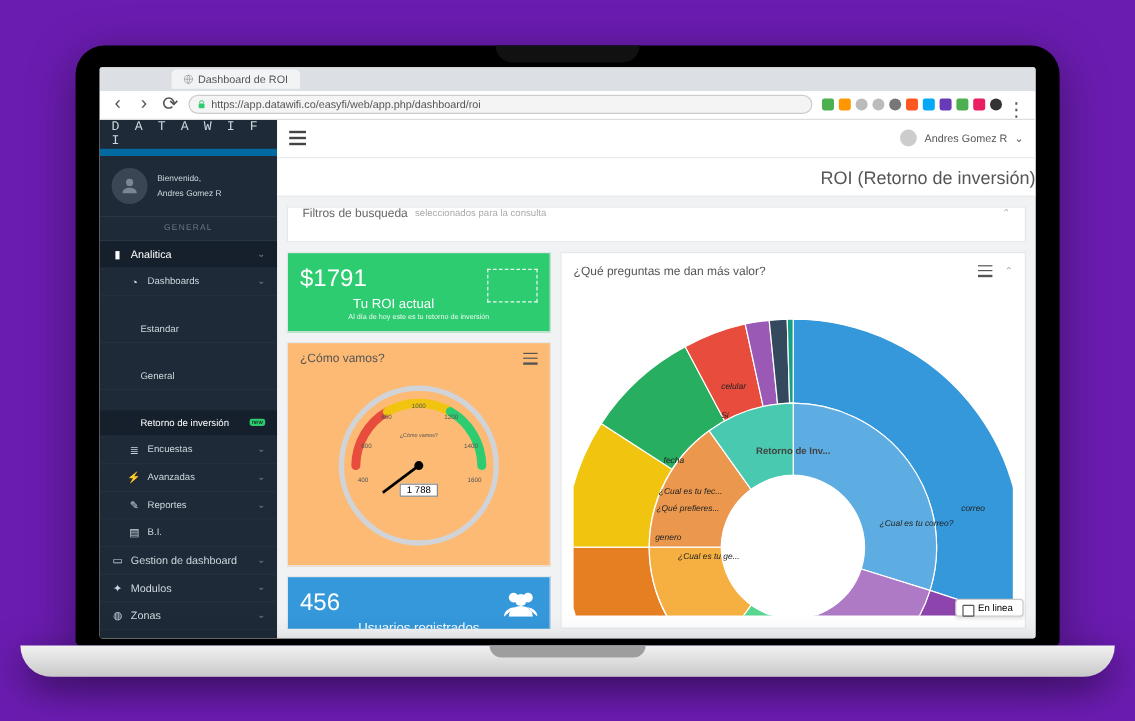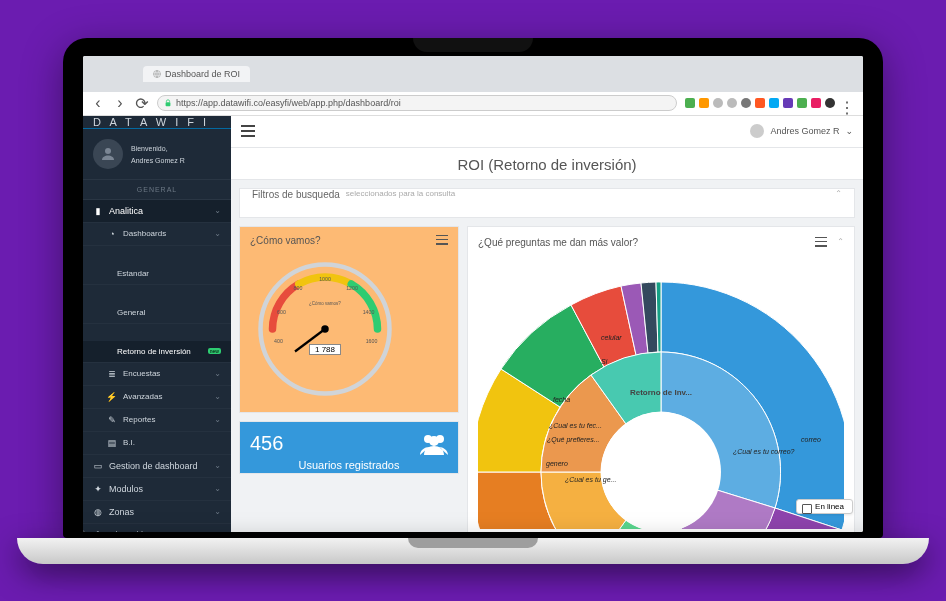--- a/index.html
+++ b/index.html
@@ -5,33 +5,33 @@
   *{box-sizing:border-box;margin:0;padding:0;font-family:Helvetica,Arial,sans-serif;}
   body{background:#6b1cb0;display:flex;align-items:center;justify-content:center;min-height:601px;}
   
   .laptop{width:820px;position:relative;}
   .bezel{background:#000;border-radius:24px 24px 4px 4px;padding:18px 20px 6px 20px;position:relative;box-shadow:0 10px 40px rgba(0,0,0,.4);}
   .notch{position:absolute;top:0;left:50%;transform:translateX(-50%);width:120px;height:14px;background:#111;border-radius:0 0 16px 16px;}
   .screen{background:#fff;width:100%;height:476px;overflow:hidden;border-radius:2px;}
   .base{height:26px;background:linear-gradient(#f2f2f2,#c8c8c8);border-radius:0 0 28px 28px;box-shadow:0 10px 30px rgba(0,0,0,.5);margin:0 -46px;position:relative;}
   .base:before{content:"";position:absolute;top:0;left:50%;transform:translateX(-50%);width:130px;height:10px;background:#9e9e9e;border-radius:0 0 10px 10px;}
   
-  .tabrow{height:36px;background:#dcdfe3;display:flex;align-items:center;font-size:9px;color:#555;padding-left:60px;}
+  .tabrow{height:20px;background:#dcdfe3;display:flex;align-items:center;font-size:9px;color:#555;padding-left:60px;}
   .tab{background:#f2f3f5;border-radius:4px 4px 0 0;padding:3px 10px;display:flex;align-items:center;gap:4px;}
   .tab svg{width:8px;height:8px;}
   .urlrow{height:24px;background:#fff;display:flex;align-items:center;padding:0 8px;gap:8px;border-bottom:1px solid #ddd;}
   .navbtn{width:14px;height:14px;color:#555;display:flex;align-items:center;justify-content:center;}
   .urlbox{flex:1;height:16px;border:1px solid #ccc;border-radius:8px;display:flex;align-items:center;padding:0 6px;font-size:9px;color:#555;gap:4px;background:#f4f4f4;}
   .lock{width:8px;height:8px;}
   .exticons{display:flex;gap:4px;}
   .exticons span{width:10px;height:10px;border-radius:2px;}
   
   .app{display:flex;height:calc(100% - 44px);font-size:10px;}
   .sidebar{width:148px;background:#1e2a38;color:#cfd6dd;display:flex;flex-direction:column;overflow:hidden;}
-  .logo{height:32px;display:flex;align-items:center;padding:0 10px;border-bottom:1px solid #0369a1;letter-spacing:3px;font-size:11px;font-weight:300;}
+  .logo{height:32px;display:flex;align-items:center;padding:0 10px;border-bottom:6px solid #0369a1;letter-spacing:3px;font-size:11px;font-weight:300;font-family:Liberation Mono, monospace;}
   .welcome{display:flex;align-items:center;gap:8px;padding:10px;border-bottom:1px solid #2a3644;}
   .avatar-side{width:30px;height:30px;border-radius:50%;background:#3a4654;display:flex;align-items:center;justify-content:center;}
   .avatar-side svg{width:18px;height:18px;fill:#7b8694;}
   .welcome small{font-size:7px;line-height:1.3;}
   .section{padding:6px 10px;font-size:7px;letter-spacing:1px;color:#6c7885;text-align:center;border-bottom:1px solid #2a3644;}
   .nav{list-style:none;font-size:9px;}
   .nav li{padding:6px 10px;display:flex;align-items:center;gap:6px;border-bottom:1px solid #25313f;white-space:nowrap;}
   .nav li.sub{padding-left:24px;font-size:8px;}
   .nav li.sub2{padding-left:34px;font-size:8px;margin-top:17px;}
   .nav li.active{background:#15202c;color:#fff;}
@@ -39,40 +39,40 @@
   .nav .ico{width:10px;height:10px;display:inline-flex;align-items:center;justify-content:center;font-size:9px;}
   .newtag{background:#2ecc71;color:#000;font-size:5px;padding:0 2px;border-radius:2px;margin-left:auto;}
   .powered{margin-top:auto;font-size:6px;color:#4a5664;padding:6px 10px;}
   
   .main{flex:1;background:#f0f2f4;display:flex;flex-direction:column;overflow:hidden;}
   .topbar{height:32px;background:#fff;display:flex;align-items:center;padding:0 10px;border-bottom:1px solid #e4e6e9;gap:10px;}
   .burger{width:14px;height:12px;display:flex;flex-direction:column;justify-content:space-between;}
   .burger span{height:2px;background:#444;}
   .top-user{margin-left:auto;display:flex;align-items:center;gap:6px;font-size:9px;color:#555;}
   .top-user .av{width:14px;height:14px;border-radius:50%;background:#ccc;}
-  .page-title{text-align:center;font-size:15px;font-weight:400;color:#555;padding:8px 0 6px;background:#fff;border-bottom:1px solid #e4e6e9;}
+  .page-title{text-align:right;font-size:15px;font-weight:400;color:#555;padding:8px 0 6px;background:#fff;border-bottom:1px solid #e4e6e9;}
   .content{flex:1;padding:8px;display:grid;grid-template-columns:220px 1fr;grid-template-rows:30px auto;gap:8px;overflow:hidden;}
   
   .filters{grid-column:1/-1;background:#fff;border:1px solid #e4e6e9;display:flex;padding:0 12px;font-size:10px;color:#666;}
   .filters span.hint{font-size:8px;color:#aaa;margin-left:6px;}
   .filters .up{margin-left:auto;color:#aaa;font-size:8px;}
   
   .leftcol{display:flex;flex-direction:column;gap:8px;overflow:hidden;}
   .card{background:#fdba74;border:1px solid #e4e6e9;}
   .roi-card{background:#2ecc71;color:#fff;padding:10px 10px 8px;}
   .roi-card .amt{font-size:20px;font-weight:300;}
   .roi-card .ttl{font-size:11px;text-align:center;margin:4px 0 2px;}
   .roi-card .sub{font-size:6px;text-align:center;opacity:.9;}
   .roi-card .dash{width:42px;height:28px;border:1.5px dashed rgba(255,255,255,.9);float:right;margin-top:-20px;}
   .gauge-card{padding:8px 10px;}
   .card-head{display:flex;align-items:flex-start;justify-content:space-between;font-size:10px;color:#555;margin-bottom:8px;}
   .menu3{width:12px;height:10px;display:flex;flex-direction:column;justify-content:space-between;}
   .menu3 span{height:1.5px;background:#555;}
   
-  .gauge-wrap{display:flex;justify-content:flex-start;}
+  .gauge-wrap{display:flex;justify-content:center;}
   .gauge{width:150px;height:150px;position:relative;}
   .gauge svg{width:100%;height:100%;}
   .gauge .center{position:absolute;top:60%;left:50%;transform:translateX(-50%);border:1px solid #888;padding:0px 5px;font-size:8px;background:#fff;}
   .users-card{background:#3498db;color:#fff;padding:10px 10px 2px;}
   .users-card .amt{font-size:20px;font-weight:300;}
   .users-card .ttl{font-size:11px;text-align:center;margin-top:4px;}
   .users-card .icon{float:right;margin-top:-22px;}
   
   .bigcard{background:#fff;border:1px solid #e4e6e9;padding:10px;display:flex;flex-direction:column;overflow:hidden;}
   .sunburst{flex:1;position:relative;overflow:hidden;}
@@ -223,20 +223,26 @@
           <h1 class="page-title">ROI (Retorno de inversión)</h1>
 
           <div class="content">
             <div class="filters">
               <span>Filtros de busqueda</span>
               <span class="hint">seleccionados para la consulta</span>
               <span class="up">⌃</span>
             </div>
 
             <div class="leftcol">
+              <div class="card roi-card">
+                <div class="amt">$1791</div>
+                <div class="dash"></div>
+                <div class="ttl">Tu ROI actual</div>
+                <div class="sub">Al día de hoy este es tu retorno de inversión</div>
+              </div>
 
               <div class="card gauge-card">
                 <div class="card-head">
                   <span>¿Cómo vamos?</span>
                   <div class="menu3">
                       <span></span>
                       <span></span>
                       <span></span>
                     </div>
                 </div>

